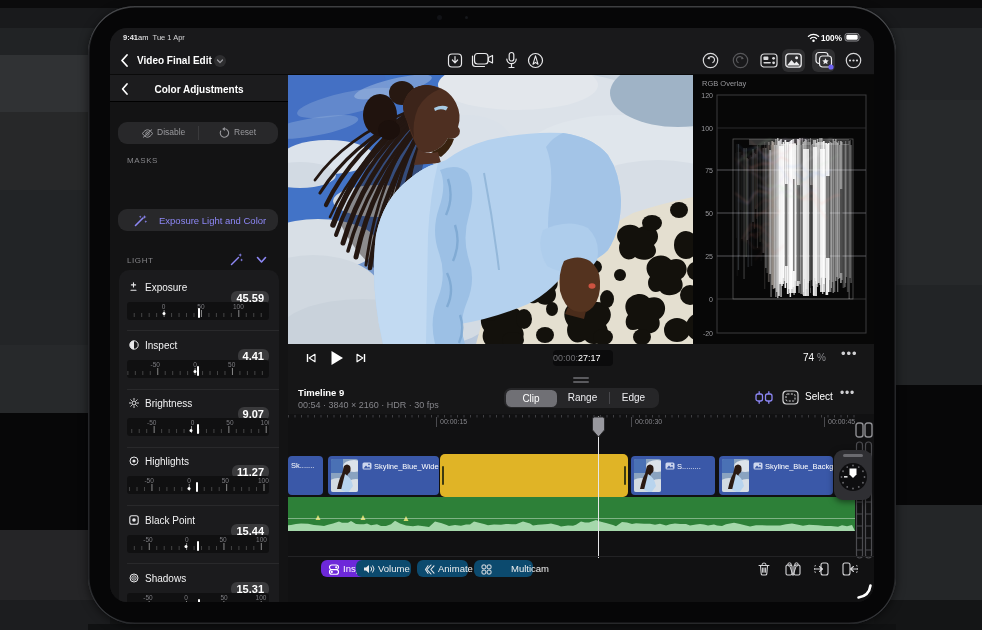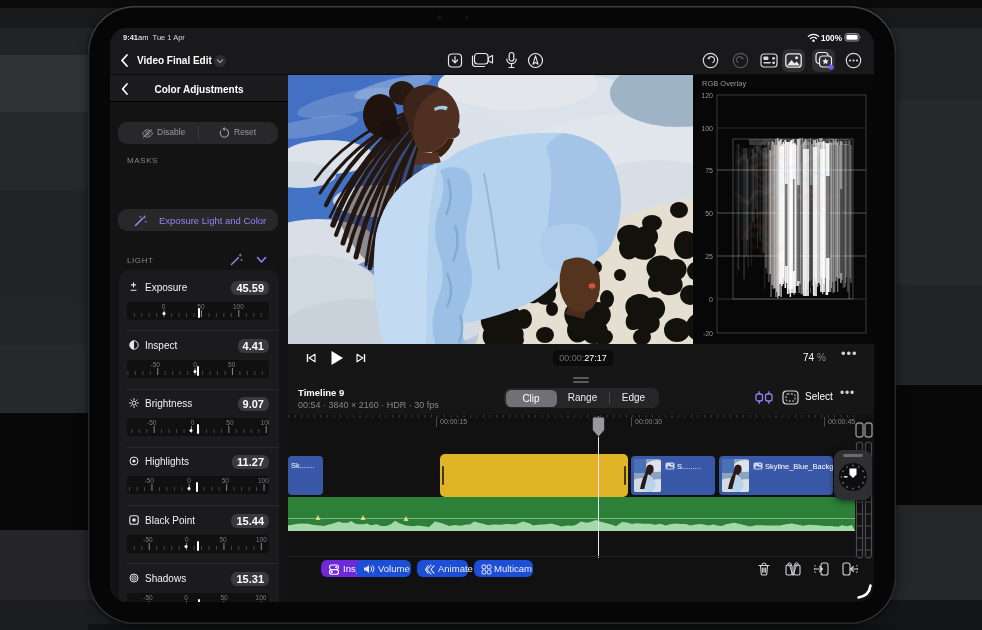--- a/index.html
+++ b/index.html
@@ -16,28 +16,28 @@
   background:#101011; border-radius:17px; overflow:hidden; }
 svg { display:block; }
 #lpanel { position:absolute; left:0; top:47px; width:178px; height:527px; background:#131314; }
 #lphead { position:absolute; left:0; top:0; width:178px; height:27px; background:#1c1c1e;
   border-bottom:1px solid #000; }
 .pill { position:absolute; background:#28282a; border-radius:9px; }
 .sliderpanel { position:absolute; left:9px; top:195px; width:160px; height:332px;
   background:#1b1b1d; border-radius:10px 10px 0 0; }
 .srow-label { position:absolute; color:#f2f2f3; font-size:10px; }
 .sbadge { position:absolute; background:#3a3a3c; color:#fff; font-size:11px; font-weight:700;
-  border-radius:6px; height:14px; line-height:14px; padding:0 5px; }
+  border-radius:6px; height:14px; line-height:14px; padding:0 5px;margin-top:10px; }
 .strack { position:absolute; left:8px; width:142px; height:18px; background:#101011; border-radius:3px; overflow:hidden; }
 .slab { position:absolute; top:1px; color:#7c7c80; font-size:6.5px; transform:translateX(-50%); }
 .sdivider { position:absolute; left:8px; right:0; height:1px; background:#29292b; }
 .sdot { position:absolute; width:3px; height:3px; border-radius:50%; background:#fff; top:10.5px; transform:translateX(-50%); }
 .sbar { position:absolute; width:2px; height:10px; background:#fff; top:6px; transform:translateX(-50%); border-radius:1px; }
 .seclabel { position:absolute; color:#86868a; font-size:8px; letter-spacing:.6px; }
-.tbtn { position:absolute; background:#1d4ed8; border-radius:6px; color:#eee;
+.tbtn { position:absolute; background:#0c4a6e; border-radius:6px; color:#eee;
   font-size:9.5px; height:17px; line-height:17px; white-space:nowrap; }
 .clipblue { position:absolute; background:#3a58a8; border-radius:4px; overflow:hidden; }
 .cliptext { position:absolute; color:#fff; font-size:7.5px; white-space:nowrap; }
 </style></head>
 <body>
 <div id="stage">
 
   <div class="abs" style="left:0;top:0;width:982px;height:8px;background:#0b0b0c;"></div>
   <div class="abs" style="left:0;top:8px;width:982px;height:20px;background:#191a1c;"></div>
   <div class="abs" style="left:0;top:28px;width:110px;height:27px;background:#212325;"></div>
@@ -714,21 +714,21 @@
           <path d="M1.5 1 V9" stroke="#fff" stroke-width="1.4"></path>
           <path d="M9 1.2 L3.2 5 L9 8.8 Z" fill="none" stroke="#fff" stroke-width="1.1" stroke-linejoin="round"></path>
         </svg>
       <svg class="abs" style="left:42px;top:6px;" width="14" height="16" viewBox="0 0 14 16">
           <path d="M1.5 1 L13 8 L1.5 15 Z" fill="#fff"></path>
         </svg>
       <svg class="abs" style="left:68px;top:9px;" width="10" height="10" viewBox="0 0 10 10">
           <path d="M8.5 1 V9" stroke="#fff" stroke-width="1.4"></path>
           <path d="M1 1.2 L6.8 5 L1 8.8 Z" fill="none" stroke="#fff" stroke-width="1.1" stroke-linejoin="round"></path>
         </svg>
-      <div class="abs" style="left:265px;top:6px;width:60px;height:16px;background:#0b0b0c;border-radius:4px;text-align:center;line-height:16px;font-size:9px;color:#6e6e72;">00:00:<span style="color:#fff;">27:17</span></div>
+      <div class="abs" style="left:265px;top:6px;width:60px;height:16px;background:#0b0b0c;border-radius:4px;line-height:16px;font-size:9px;color:#6e6e72;">00:00:<span style="color:#fff;">27:17</span></div>
       <div class="abs" style="left:515px;top:8px;font-size:10px;color:#fff;">74 <span style="color:#8a8a8e;">%</span></div>
       <div class="abs" style="left:553px;top:2px;font-size:13px;color:#d0d0d3;letter-spacing:1px;">•••</div>
     </div>
 
     <div class="abs" style="left:178px;top:344px;width:586px;height:230px;background:#111112;">
       <div class="abs" style="left:0;top:0;width:586px;height:42px;background:#161617;"></div>
       <div class="abs" style="left:285px;top:5px;width:16px;height:1.6px;background:#5a5a5e;border-radius:1px;"></div>
       <div class="abs" style="left:285px;top:9px;width:16px;height:1.6px;background:#5a5a5e;border-radius:1px;"></div>
       <div class="abs" style="left:10px;top:15px;font-size:9.5px;font-weight:700;color:#fff;">Timeline 9</div>
       <div class="abs" style="left:10px;top:28px;font-size:9px;color:#85858a;">00:54 · 3840 × 2160 · HDR · 30 fps</div>
@@ -845,20 +845,39 @@
         <div class="abs" style="left:152px;top:4px;font-size:7px;color:#85858a;">00:00:15</div>
         <div class="abs" style="left:343px;top:3px;width:1px;height:10px;background:#4a4a4e;"></div>
         <div class="abs" style="left:347px;top:4px;font-size:7px;color:#85858a;">00:00:30</div>
         <div class="abs" style="left:536px;top:3px;width:1px;height:10px;background:#4a4a4e;"></div>
         <div class="abs" style="left:540px;top:4px;font-size:7px;color:#85858a;">00:00:45</div>
       </div>
 
       <div class="clipblue" style="left:0;top:84px;width:35px;height:39px;">
         <div class="cliptext" style="left:3px;top:5px;">Sk.......</div>
       </div>
+      <div class="clipblue" style="left:40px;top:84px;width:111px;height:39px;">
+        <div class="abs" style="left:3px;top:3px;width:27px;height:33px;border-radius:2px;overflow:hidden;">
+            <svg width="31" height="34" viewBox="0 0 31 34" preserveAspectRatio="none">
+<rect width="31" height="34" fill="#8aa3c0"></rect>
+<rect x="0" y="0" width="12" height="14" fill="#4a71b5"></rect>
+<ellipse cx="23" cy="7" rx="11" ry="6" fill="#dde3ea"></ellipse>
+<ellipse cx="7" cy="27" rx="11" ry="8" fill="#d2dbe3"></ellipse>
+<ellipse cx="25" cy="28" rx="10" ry="8" fill="#d8dfe6"></ellipse>
+<path d="M13 7 q3 -3 6 0 q2 5 -2 8 q-4 8 -6 15 l-5 0 q2 -10 5 -15 Z" fill="#2a1a13"></path>
+<path d="M14 15 q6 3 8 12 l-5 7 l-7 -3 Z" fill="#b8d4ee"></path>
+</svg>
+          </div>
+        <svg class="abs" style="left:34px;top:6px;" width="10" height="8" viewBox="0 0 10 8">
+            <rect x="0.5" y="0.5" width="9" height="7" rx="1.5" fill="#cdd6ee"></rect>
+            <path d="M1.5 6.5 L4 3.5 L5.8 5.4 L7 4.2 L8.5 6.5 Z" fill="#3a58a8"></path>
+            <circle cx="7" cy="2.3" r="0.9" fill="#3a58a8"></circle>
+          </svg>
+        <div class="cliptext" style="left:46px;top:6px;">Skyline_Blue_Wide</div>
+      </div>
       <div class="abs" style="left:152px;top:82px;width:188px;height:43px;background:#e0b426;border-radius:5px;">
         <div class="abs" style="left:2px;top:12px;width:1.6px;height:19px;background:#3c3a10;border-radius:1px;"></div>
         <div class="abs" style="right:2px;top:12px;width:1.6px;height:19px;background:#3c3a10;border-radius:1px;"></div>
       </div>
       <div class="clipblue" style="left:343px;top:84px;width:84px;height:39px;">
         <div class="abs" style="left:3px;top:3px;width:27px;height:33px;border-radius:2px;overflow:hidden;">
             <svg width="31" height="34" viewBox="0 0 31 34" preserveAspectRatio="none">
 <rect width="31" height="34" fill="#8aa3c0"></rect>
 <rect x="0" y="0" width="12" height="14" fill="#4a71b5"></rect>
 <ellipse cx="23" cy="7" rx="11" ry="6" fill="#dde3ea"></ellipse>
@@ -954,21 +973,21 @@
       <div class="tbtn" style="left:68px;top:188px;width:55px;padding-left:22px;">
         <svg class="abs" style="left:7px;top:4px;" width="12" height="10" viewBox="0 0 12 10">
           <path d="M1 3.5 h2 L6 1 v8 L3 6.5 h-2 Z" fill="#e8e8ea"></path>
           <path d="M8 3 a3 3 0 0 1 0 4 M9.8 1.8 a5 5 0 0 1 0 6.4" stroke="#e8e8ea" stroke-width="1" fill="none" stroke-linecap="round"></path>
         </svg>Volume</div>
       <div class="tbtn" style="left:129px;top:188px;width:51px;padding-left:21px;">
         <svg class="abs" style="left:7px;top:3.5px;" width="12" height="11" viewBox="0 0 12 11">
           <path d="M7 1 L3 5.5 L7 10 M10 1.8 L6.8 5.5 L10 9.2" stroke="#e8e8ea" stroke-width="1.1" fill="none" stroke-linecap="round" stroke-linejoin="round"></path>
           <path d="M4 1.8 L1.5 5.5 L4 9.2" stroke="#e8e8ea" stroke-width="1.1" fill="none" stroke-linecap="round" stroke-linejoin="round"></path>
         </svg>Animate</div>
-      <div class="tbtn" style="left:186px;top:188px;width:59px;padding-left:20px;">
+      <div class="tbtn" style="left:186px;top:188px;width:59px;padding-left:37px;">
         <svg class="abs" style="left:7px;top:3.5px;" width="11" height="11" viewBox="0 0 11 11">
           <rect x="1" y="1" width="3.8" height="3.8" rx="1" fill="none" stroke="#e8e8ea" stroke-width="1"></rect>
           <rect x="6.2" y="1" width="3.8" height="3.8" rx="1" fill="none" stroke="#e8e8ea" stroke-width="1"></rect>
           <rect x="1" y="6.2" width="3.8" height="3.8" rx="1" fill="none" stroke="#e8e8ea" stroke-width="1"></rect>
           <rect x="6.2" y="6.2" width="3.8" height="3.8" rx="1" fill="none" stroke="#e8e8ea" stroke-width="1"></rect>
         </svg>Multicam</div>
       <svg class="abs" style="left:470px;top:190px;" width="12" height="14" viewBox="0 0 12 14">
         <path d="M2.5 3.5 h7 l-.7 8.3 a1.4 1.4 0 0 1 -1.4 1.2 h-2.8 a1.4 1.4 0 0 1 -1.4 -1.2 Z" fill="none" stroke="#d8d8da" stroke-width="1.1"></path>
         <path d="M1 3.5 h10 M4.2 3.5 V2.2 a1 1 0 0 1 1 -1 h1.6 a1 1 0 0 1 1 1 v1.3 M4.6 6 v4.3 M6 6 v4.3 M7.4 6 v4.3" stroke="#d8d8da" stroke-width="1" fill="none" stroke-linecap="round"></path>
       </svg>

